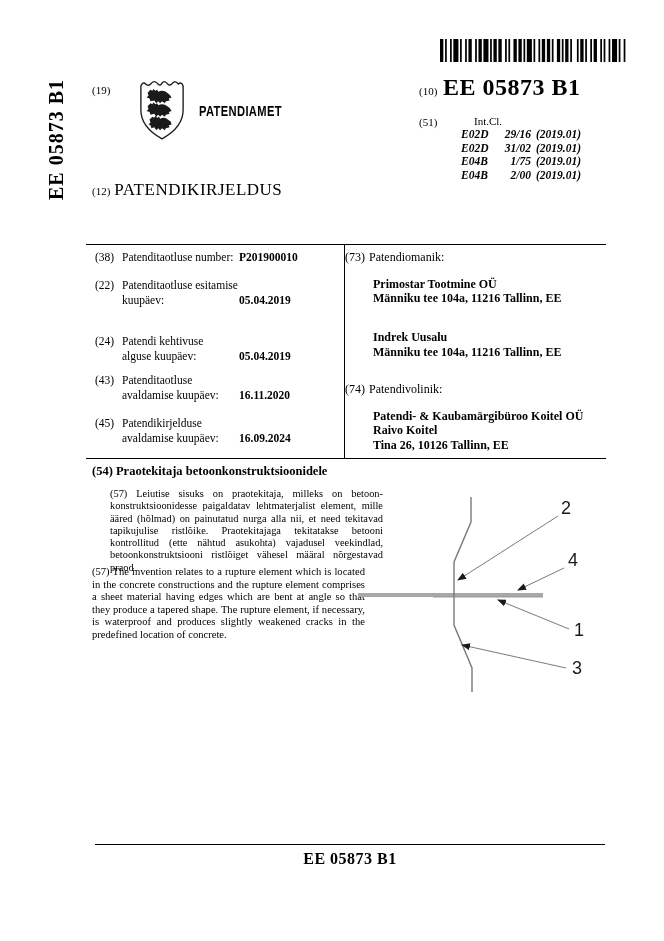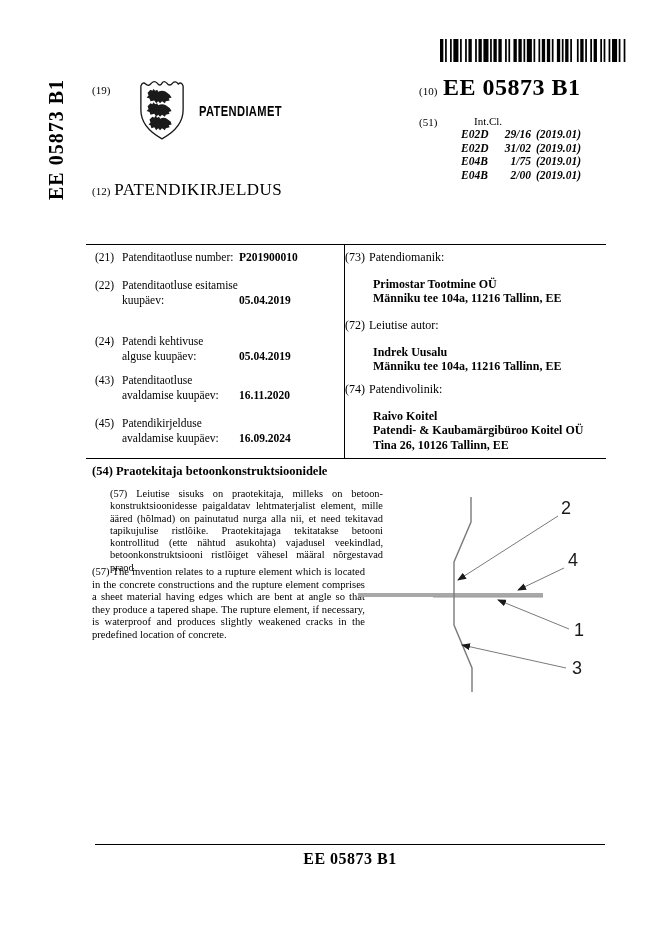--- a/index.html
+++ b/index.html
@@ -135,21 +135,21 @@
 
   <div class="abs doc-type-row">
     <span class="paren-label">(12)</span><span class="doc-type">PATENDIKIRJELDUS</span>
   </div>
 
   <div class="abs rule rule-top"></div>
   <div class="abs rule rule-bottom"></div>
   <div class="abs vdivider"></div>
 
   <div class="abs brow" style="top:250px">
-    <span class="bnum">(21)</span>
+    <span class="bnum">(38)</span>
     <div class="blabel"><span>Patenditaotluse number:</span></div>
     <span class="bval">P201900010</span>
   </div>
   <div class="abs brow" style="top:278px">
     <span class="bnum">(22)</span>
     <div class="blabel"><span>Patenditaotluse esitamise</span><br><span>kuupäev:</span></div>
     <span class="bval">05.04.2019</span>
   </div>
   <div class="abs brow" style="top:334px">
     <span class="bnum">(24)</span>
@@ -168,31 +168,30 @@
   </div>
 
   <div class="abs rrow" style="top:250px">
     <div class="rhead"><span class="bnum">(73)</span><span>Patendiomanik:</span></div>
     <div class="rlines">
       <div>Primostar Tootmine OÜ</div>
       <div>Männiku tee 104a, 11216 Tallinn, EE</div>
     </div>
   </div>
   <div class="abs rrow" style="top:318px">
-    <div class="rhead"><span class="bnum">(72)</span><span>Leiutise autor:</span></div>
     <div class="rlines">
       <div>Indrek Uusalu</div>
       <div>Männiku tee 104a, 11216 Tallinn, EE</div>
     </div>
   </div>
   <div class="abs rrow" style="top:382px">
     <div class="rhead"><span class="bnum">(74)</span><span>Patendivolinik:</span></div>
     <div class="rlines">
+      <div>Patendi- &amp; Kaubamärgibüroo Koitel OÜ</div>
       <div>Raivo Koitel</div>
-      <div>Patendi- &amp; Kaubamärgibüroo Koitel OÜ</div>
       <div>Tina 26, 10126 Tallinn, EE</div>
     </div>
   </div>
 
   <div class="abs abstract-title">(54) Praotekitaja betoonkonstruktsioonidele</div>
   <div class="abs abstract-et">(57) Leiutise sisuks on praotekitaja, milleks on betoon-konstruktsioonidesse paigaldatav lehtmaterjalist element, mille ääred (hõlmad) on painutatud nurga alla nii, et need tekitavad tapikujulise ristlõike. Praotekitajaga tekitatakse betooni kontrollitud (ette nähtud asukohta) vajadusel veekindlad, betoonkonstruktsiooni ristlõiget vähesel määral nõrgestavad praod.</div>
   <div class="abs abstract-en">(57) The invention relates to a rupture element which is located in the concrete constructions and the rupture element comprises a sheet material having edges which are bent at angle so that they produce a tapered shape. The rupture element, if necessary, is waterproof and produces slightly weakened cracks in the predefined location of concrete.</div>
 
   <div class="abs figure">
     <svg width="272" height="230" viewBox="0 0 272 230">

